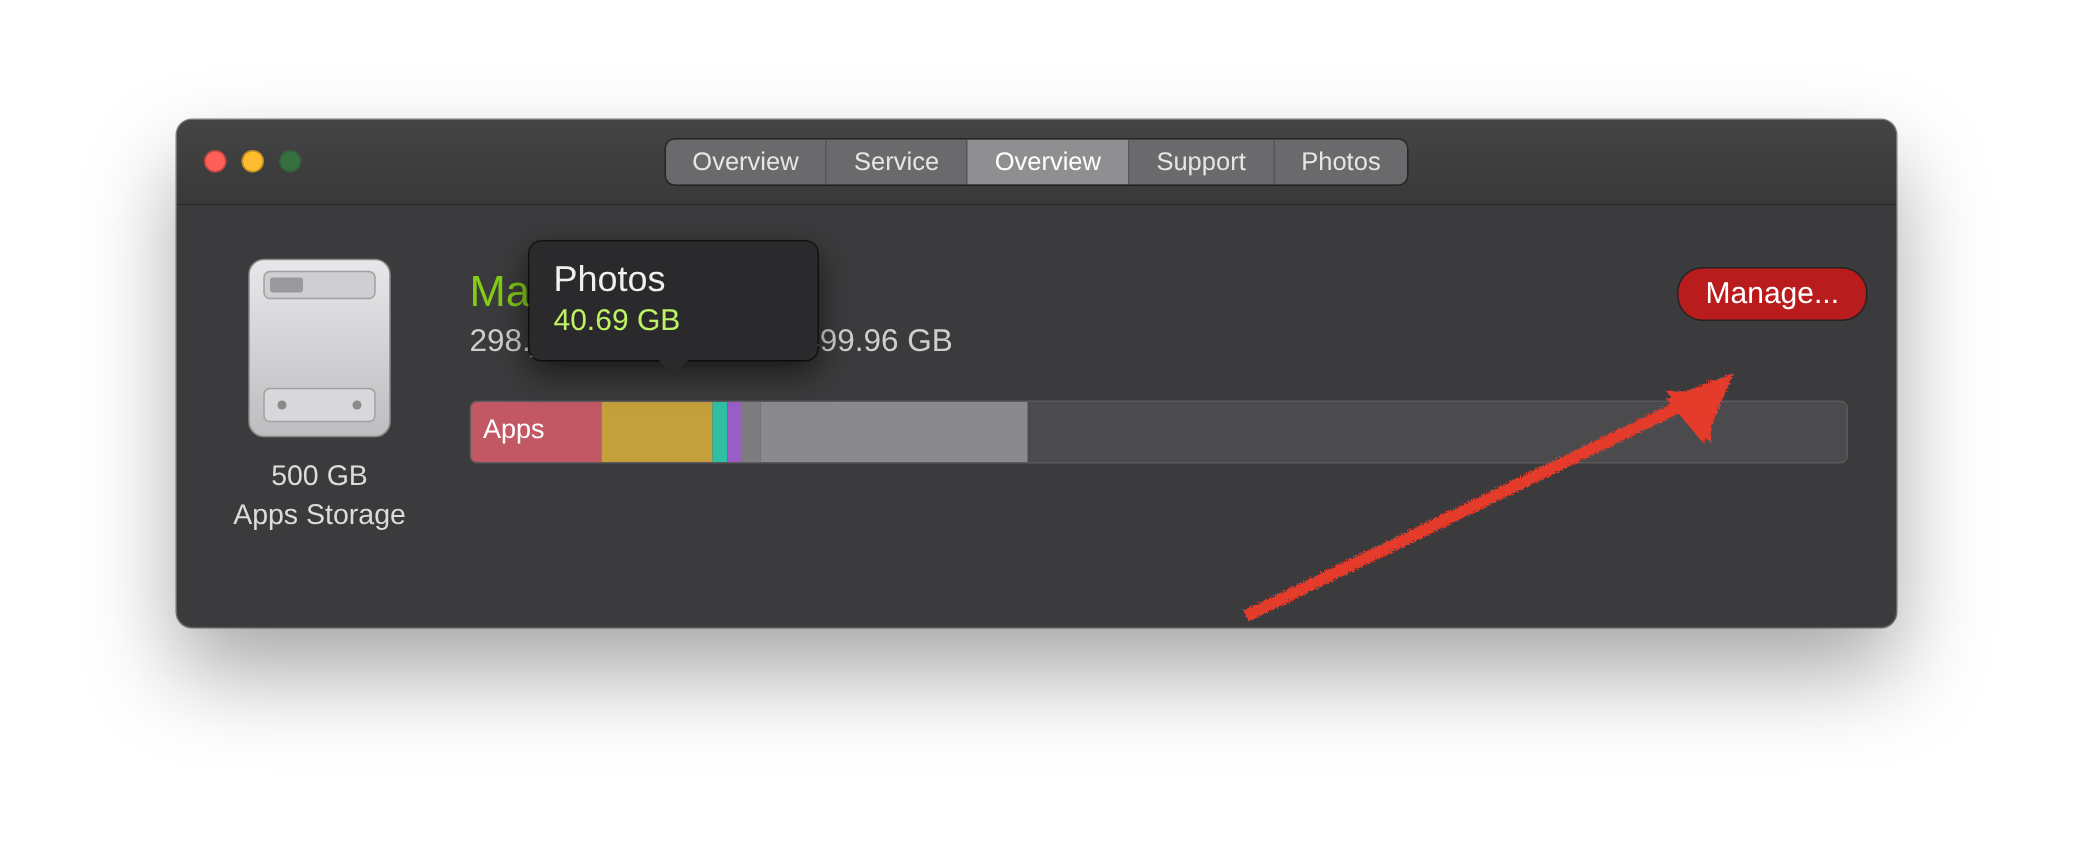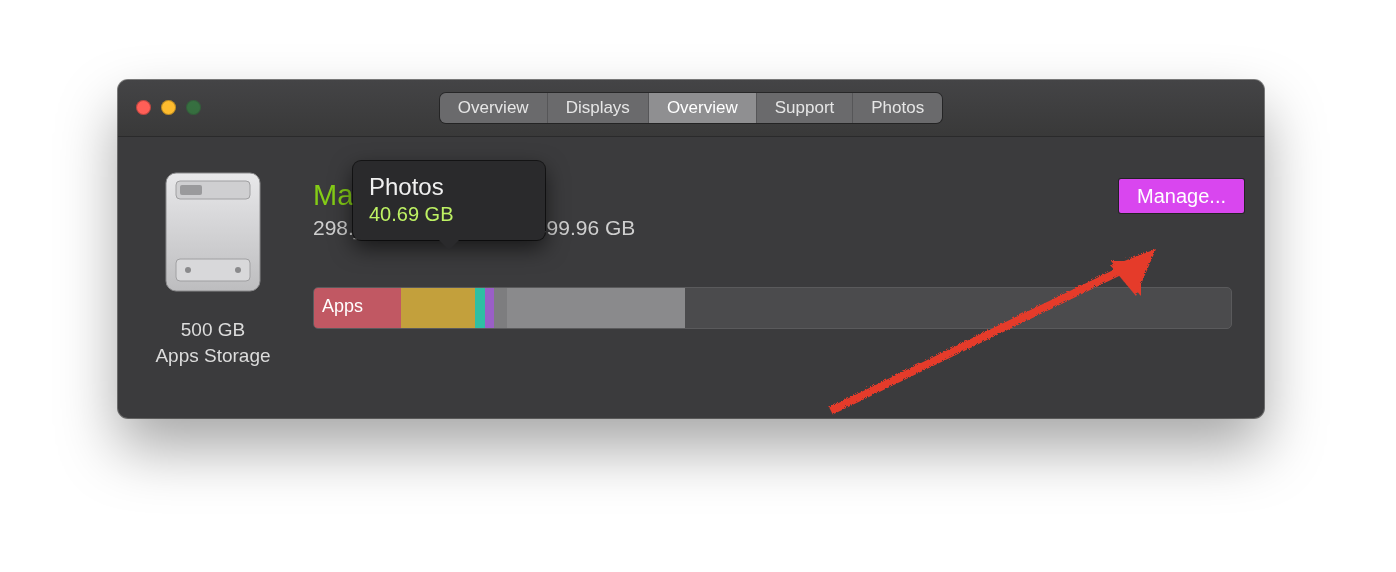--- a/index.html
+++ b/index.html
@@ -26,32 +26,32 @@
   }
   .tab{
     padding:0 18px;line-height:30px;font-size:17px;color:#e6e6e6;
     background:#6a6a6c;border-right:1px solid #565658;cursor:default;
   }
   .tab:last-child{border-right:none}
   .tab.active{background:#8f8f91;color:#fff}
   .content{position:relative;height:calc(100% - 56px)}
   .drive-col{position:absolute;left:30px;top:30px;width:130px;text-align:center}
   .drive-icon{width:110px;height:130px;margin:0 auto;position:relative}
-  .drive-label{margin-top:20px;font-size:19px;color:#dcdcdc;line-height:1.35}
+  .drive-label{margin-top:8px;font-size:19px;color:#dcdcdc;line-height:1.35}
   .main{position:absolute;left:195px;top:42px;right:20px}
   .volname{font-size:29px;color:#84cc16}
   .availtxt{font-size:21px;color:#cfcfcf;margin-top:4px}
   .manage-btn{
     position:absolute;right:0;top:0;height:34px;padding:0 18px;
-    background:#d946ef;color:#fff;border-radius:2px;font-size:20px;
+    background:#b91c1c;color:#fff;border-radius:16px;font-size:20px;
     line-height:34px;box-shadow:0 0 0 1px rgba(0,0,0,.4);
     cursor:default;
   }
   .bar-wrap{
-    position:absolute;left:0;right:12px;top:108px;height:40px;
+    position:absolute;left:0;right:12px;top:88px;height:40px;
     border:1px solid #5a5a5c;border-radius:5px;overflow:hidden;
     background:#4b4b4d;
   }
   .seg{height:100%;float:left;position:relative}
   .seg .lbl{position:absolute;left:8px;top:8px;font-size:18px;color:#fff}
   .seg.apps{background:#c15863}
   .seg.photos{background:#c3a03c}
   .seg.teal{background:#2fbfa3}
   .seg.purple{background:#9a5fc7}
   .seg.system{background:#7d7d7f}
@@ -78,21 +78,21 @@
 
 <div class="window">
   <div class="titlebar">
     <div class="traffic">
       <div class="dot red"></div>
       <div class="dot yellow"></div>
       <div class="dot green"></div>
     </div>
     <div class="tabs" id="tabs">
         <div class="tab">Overview</div>
-        <div class="tab">Displays</div>
+        <div class="tab">Service</div>
         <div class="tab active">Overview</div>
         <div class="tab">Support</div>
         <div class="tab">Photos</div>
       </div>
   </div>
 
   <div class="content">
     <div class="drive-col">
       <div class="drive-icon">
         <svg viewBox="0 0 110 130" width="110" height="130">

